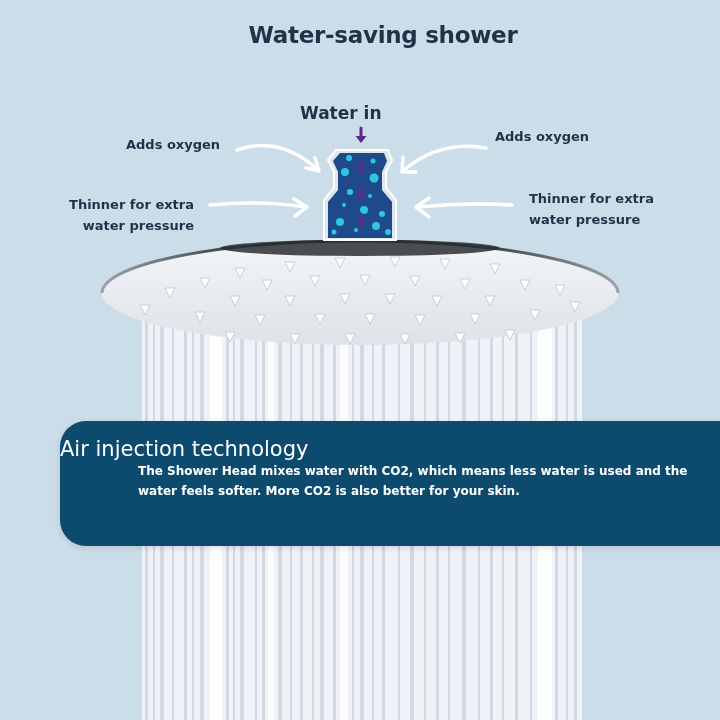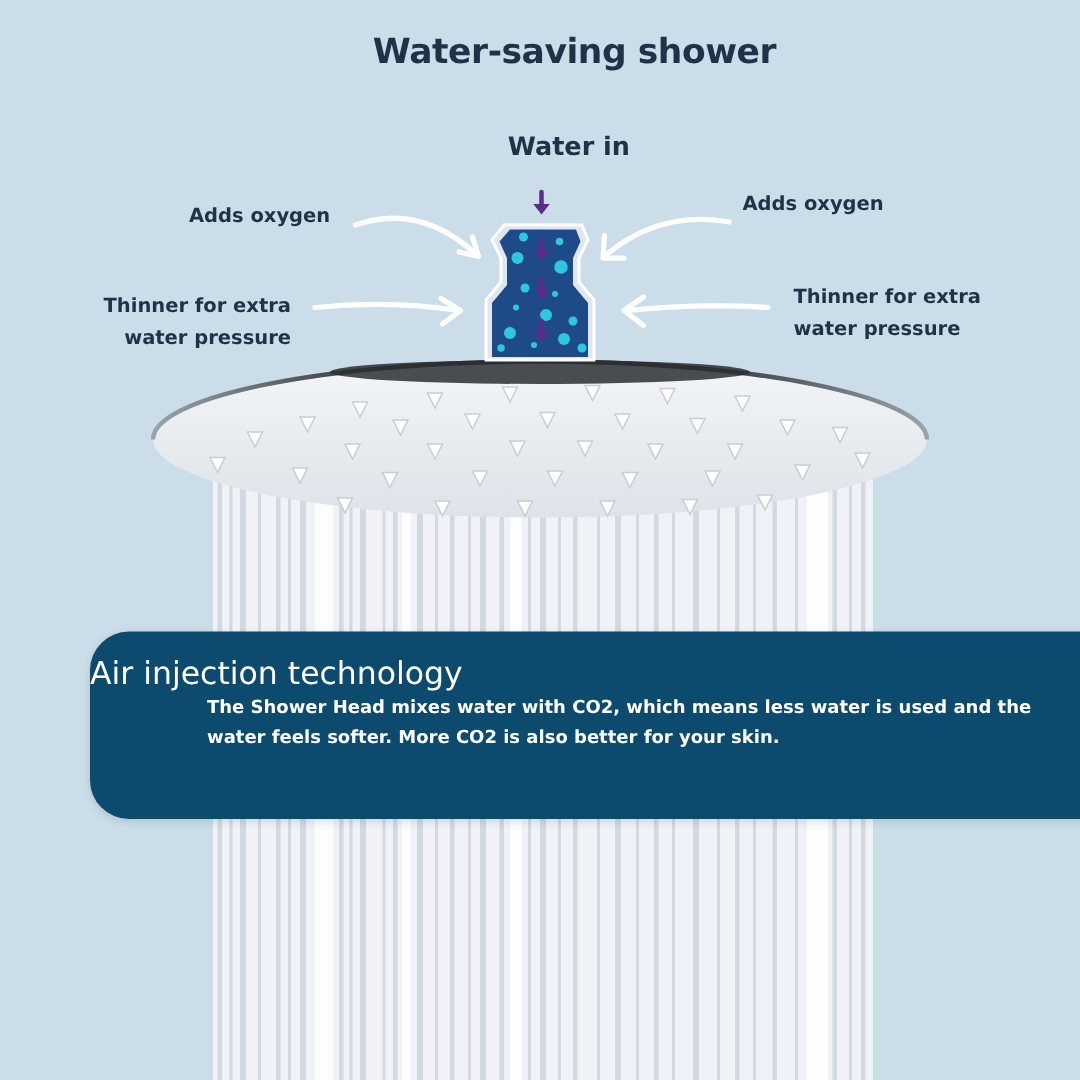--- a/index.html
+++ b/index.html
@@ -9,22 +9,22 @@
       font-family: "DejaVu Sans", sans-serif;
       position: relative;
       color: #1e3348;
     }
     .title {
       position: absolute; top: 22px; left: 0; width: 720px;
       text-align: center; font-size: 23px; font-weight: bold;
       color: #1e3348; letter-spacing: -0.3px; padding-left: 23px;
     }
     .water-in {
-      position: absolute; top: 88px; left: 300px; width: 120px;
-      text-align: right; font-size: 17px; font-weight: bold; color: #1e3348;
+      position: absolute; top: 103px; left: 300px; width: 120px;
+      text-align: left; font-size: 17px; font-weight: bold; color: #1e3348;
     }
     .label {
       position: absolute; font-size: 13px; font-weight: bold; color: #1e3348;
       line-height: 21px;
     }
     .l-oxy-left { top: 134px; left: 126px; }
     .l-oxy-right { top: 126px; left: 495px; }
     .l-thin-left { top: 194px; left: 66px; text-align: right; width: 128px; }
     .l-thin-right { top: 188px; left: 529px; text-align: left; width: 130px; }
 

